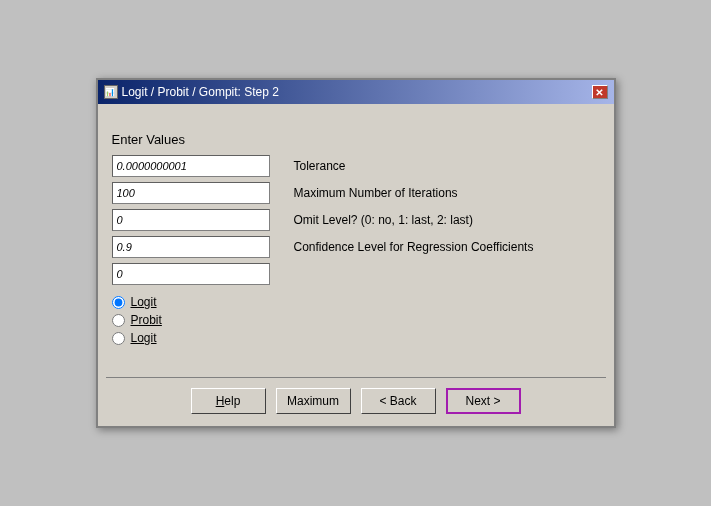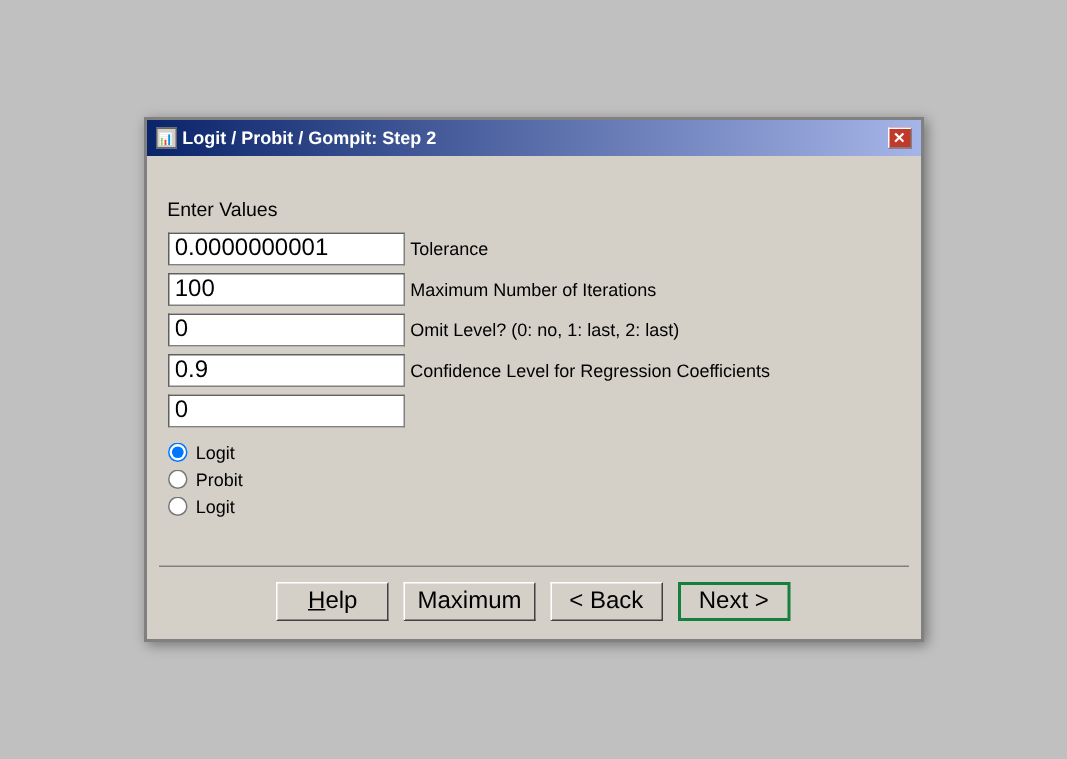--- a/index.html
+++ b/index.html
@@ -51,21 +51,21 @@
       border: 1px solid #666;
       display: flex;
       align-items: center;
       justify-content: center;
       font-size: 8px;
       color: #333;
     }
 
     .title-text {
       font-size: 12px;
-      font-weight: bold;
+      font-weight: normal;
     }
 
     .close-btn {
       width: 16px;
       height: 14px;
       background: #d4d0c8;
       border: 1px solid #808080;
       border-top-color: #fff;
       border-left-color: #fff;
       display: flex;
@@ -97,38 +97,40 @@
     }
 
     .field-input {
       width: 158px;
       height: 22px;
       border: 1px solid #808080;
       border-top-color: #606060;
       border-left-color: #606060;
       background: white;
       padding: 2px 4px;
-      font-size: 16px;
+      font-size: 11px;
       font-family: Arial, sans-serif;
+      font-style: italic;
     }
 
     .field-label {
-      margin-left: 4px;
+      margin-left: 24px;
       font-size: 12px;
       color: #000;
     }
 
     .radio-group {
       margin-top: 10px;
     }
 
     .radio-row {
       display: flex;
-      align-items: flex-start;
+      align-items: flex-end;
       margin-bottom: 4px;
+      text-decoration: underline;
     }
 
     .radio-row input[type="radio"] {
       margin-right: 6px;
       cursor: pointer;
     }
 
     .radio-label {
       font-size: 12px;
       color: #000;
@@ -150,29 +152,29 @@
 
     .btn {
       min-width: 75px;
       height: 26px;
       background: #d4d0c8;
       border: 1px solid #808080;
       border-top-color: #fff;
       border-left-color: #fff;
       border-bottom-color: #404040;
       border-right-color: #404040;
-      font-size: 16px;
+      font-size: 12px;
       font-family: Arial, sans-serif;
       cursor: pointer;
       padding: 2px 8px;
       color: #000;
     }
 
     .btn-next {
-      border: 2px solid #15803d;
+      border: 2px solid #a21caf;
       background: #d4d0c8;
     }
 
     .underline {
       text-decoration: underline;
     }
   </style>
 </head>
 <body>
 

